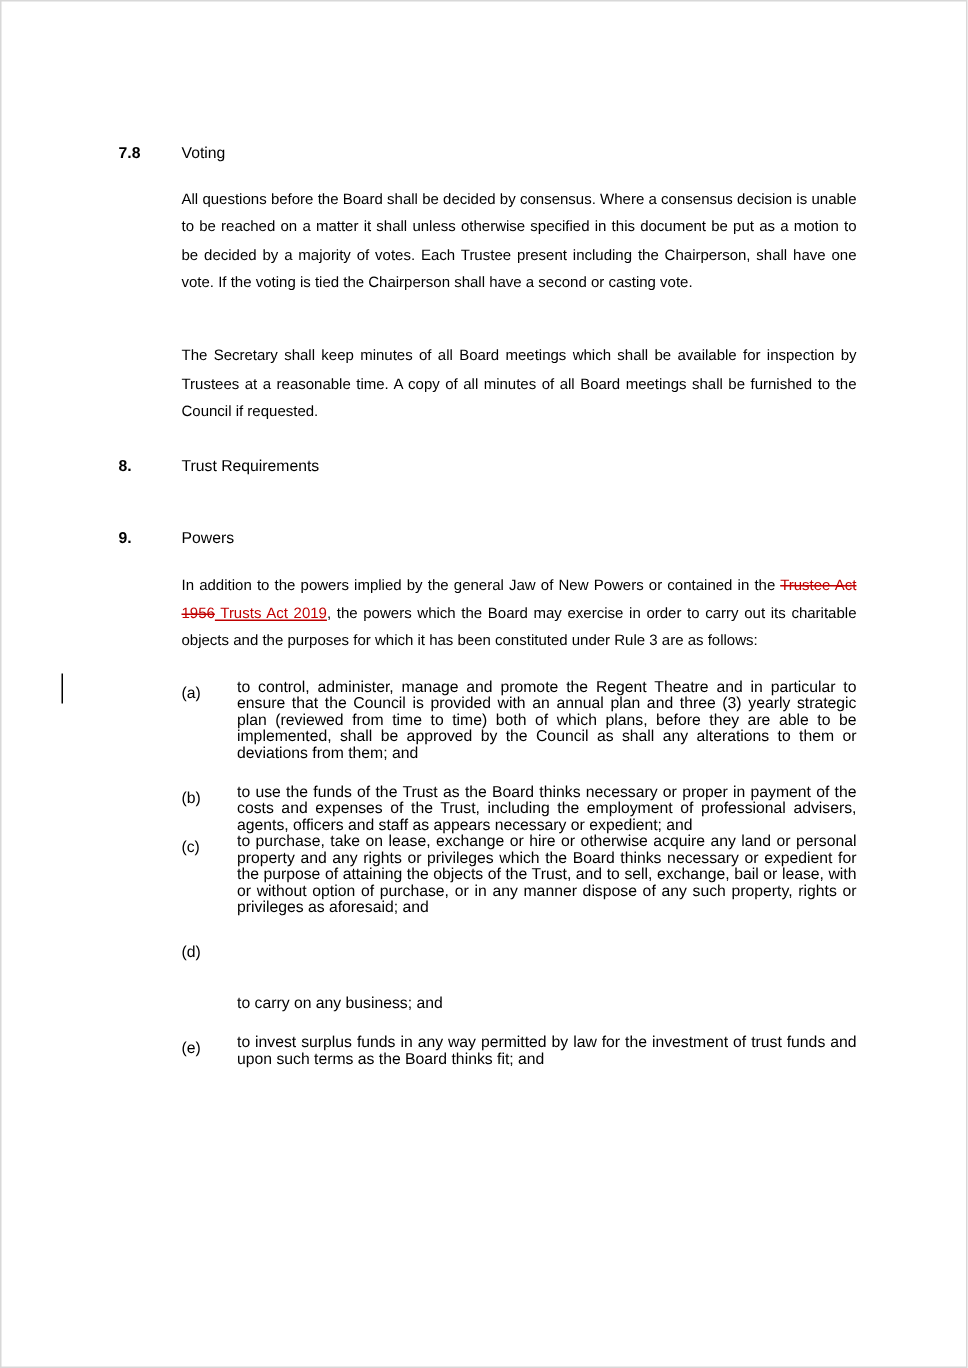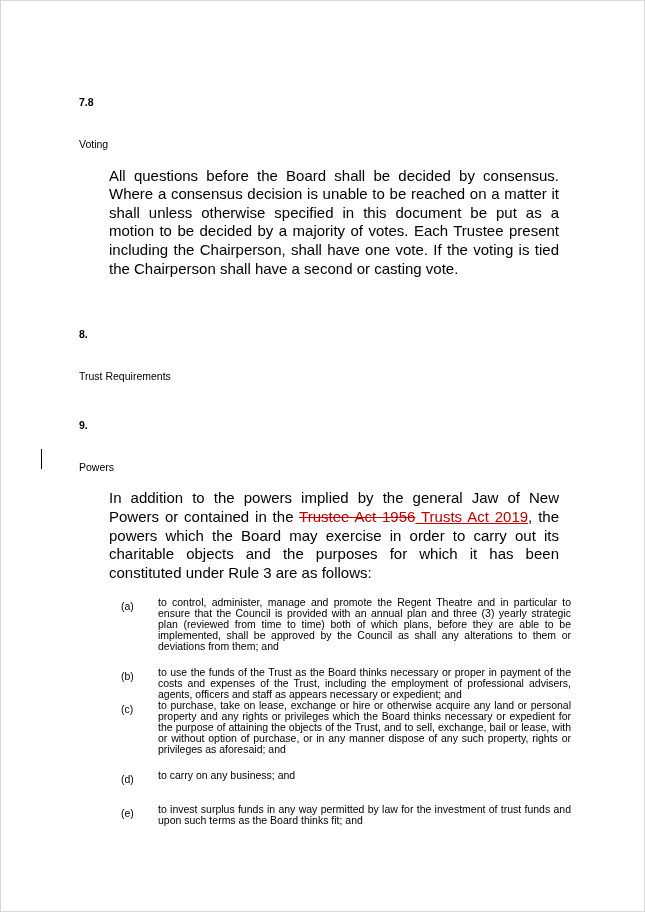--- a/index.html
+++ b/index.html
@@ -26,40 +26,39 @@
   }
   .content {
     position: absolute;
     left: 78px;
     top: 92px;
     width: 492px;
   }
   .block {
     display: flex;
     margin-bottom: 0;
-    flex-direction: column;
   }
   .num {
     width: 42px;
     flex: 0 0 42px;
     font-size: 10.5px;
     font-weight: bold;
     line-height: 18.6px;
   }
   .heading-text {
     font-size: 10.5px;
     font-weight: normal;
     line-height: 18.6px;
   }
   .para {
-    font-size: 15px;
+    font-size: 10px;
     line-height: 18.6px;
     text-align: justify;
     text-justify: inter-word;
-    margin-left: 30px;
+    margin-left: 42px;
     width: 450px;
   }
   .gap-sm { height: 13px; }
   .gap-md { height: 15px; }
   .gap-lg { height: 17px; }
   .list-item {
     display: flex;
     margin-left: 42px;
     width: 450px;
   }
@@ -71,20 +70,21 @@
   }
   .list-body {
     font-size: 10.5px;
     line-height: 11px;
     text-align: justify;
     text-justify: inter-word;
     width: 413px;
   }
   .list-body.no-justify {
     text-align: left;
+    margin-top: 38px;
   }
   .strike {
     color: #c00000;
     text-decoration: line-through;
   }
   .ins {
     color: #c00000;
     text-decoration: underline;
   }
   .change-bar {
@@ -106,20 +106,21 @@
     <div class="block">
       <div class="num">7.8</div>
       <div class="heading-text">Voting</div>
     </div>
     <div class="gap-sm"></div>
     <div class="para">All questions before the Board shall be decided by consensus. Where a consensus decision is unable to be reached on a matter it shall unless otherwise specified in this document be put as a motion to be decided by a majority of votes. Each Trustee present including the Chairperson, shall have one vote. If the voting is tied the Chairperson shall have a second or casting vote.</div>
 
     <div class="gap-lg"></div>
 
     <div class="gap-sm"></div>
+    <div class="para">The Secretary shall keep minutes of all Board meetings which shall be available for inspection by Trustees at a reasonable time. A copy of all minutes of all Board meetings shall be furnished to the Council if requested.</div>
 
     <div class="gap-lg"></div>
 
     <div class="block">
       <div class="num">8.</div>
       <div class="heading-text">Trust Requirements</div>
     </div>
     <div class="gap-sm"></div>
 
     <div class="gap-lg"></div>

